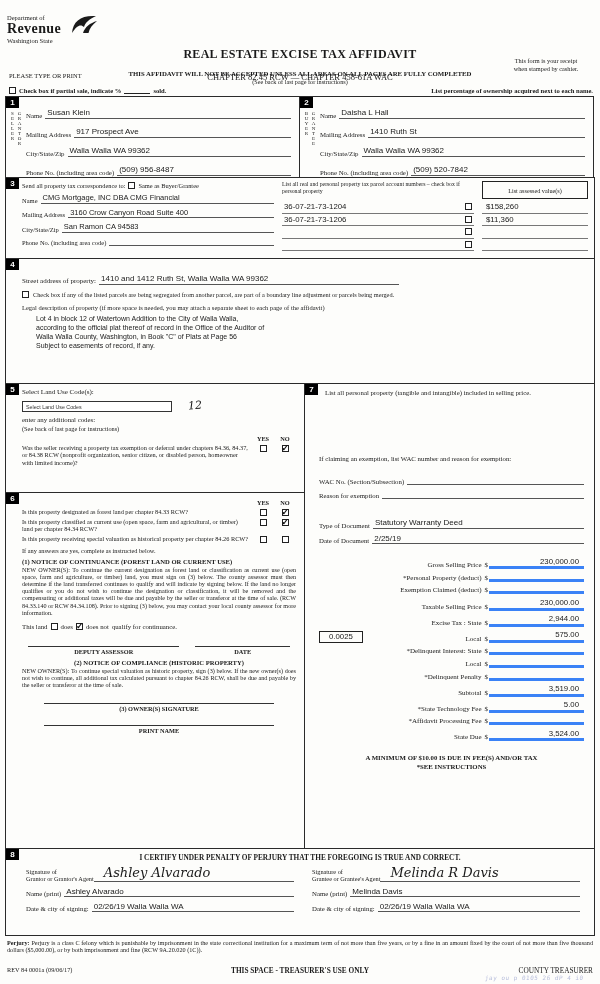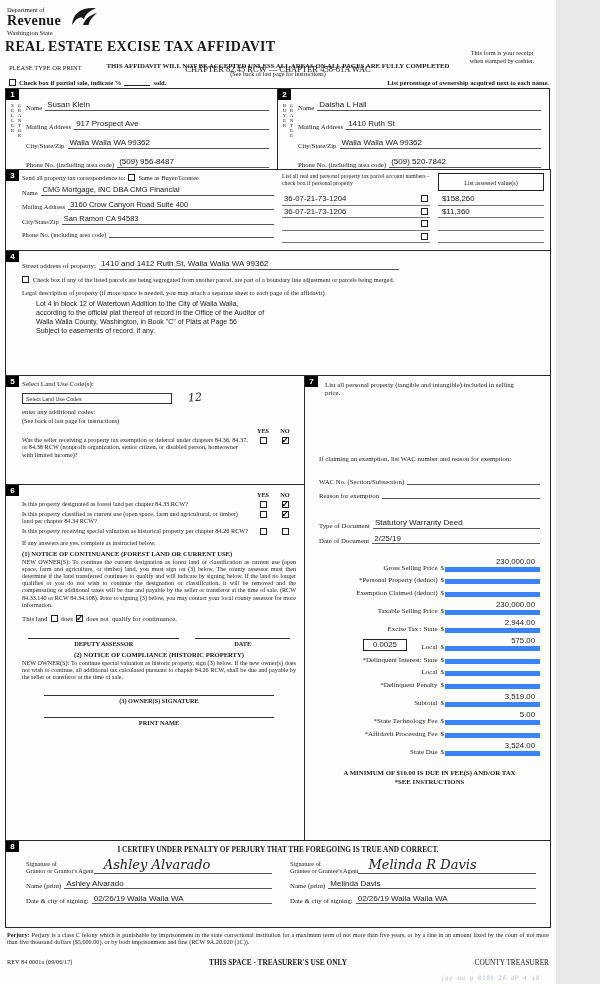--- a/index.html
+++ b/index.html
@@ -1,29 +1,29 @@
 <!DOCTYPE html>
 <html><head>
 <meta charset="utf-8">
 <style>
   * { box-sizing: border-box; margin: 0; padding: 0; }
   html,body { background:#e9e9e9; }
   body { width:600px; }
-  .page { width:556px; height:984px; background:#fdfdfb; position:relative;
-          font-family:"Liberation Serif", serif; color:#1a1a1a; padding:4px 5px 0; overflow:hidden; }
+  .page { width:600px; height:984px; background:#fdfdfb; position:relative;
+          font-family:"Liberation Serif", serif; color:#1a1a1a; padding:12px 5px 0; overflow:hidden; }
   .b { font-weight:bold; }
 
   
   .hdr { position:relative; height:84px; }
   .logo { position:absolute; left:2px; top:2px; }
   .lt1 { display:block; font-size:6.5px; }
   .lt2 { display:block; font-size:14px; font-weight:bold; letter-spacing:.4px; }
   .lt3 { display:block; font-size:6.5px; }
   .swirl { position:absolute; left:62px; top:-2px; }
-  .title { position:absolute; left:0; right:0; top:35px; font-weight:bold; font-size:14px; letter-spacing:.3px; }
+  .title { position:absolute; left:0; right:0; top:35px; text-align:center; font-weight:bold; font-size:12px; letter-spacing:.3px; }
   .chapter { position:absolute; left:0; right:0; top:60px; text-align:center; font-size:8.5px; }
   .receipt { position:absolute; right:2px; top:45px; width:94px; font-size:6.3px; line-height:7.5px; text-align:center; }
   .rline { display:block; }
   .please { position:absolute; left:4px; top:60px; font-size:6.5px; }
   .warn { position:absolute; left:78px; right:78px; top:58px; text-align:center; font-weight:bold; font-size:6.8px; }
   .seeback { position:absolute; left:0; right:0; top:66px; text-align:center; font-size:6.2px; }
   .partialrow { position:absolute; left:4px; right:2px; top:75px; display:flex; align-items:center; gap:3px; font-size:6.6px; font-weight:bold; }
   .spacer { flex:1; }
   .blank { display:inline-block; width:26px; height:7px; border-bottom:1px solid #222; }
 
@@ -63,21 +63,21 @@
   .pbody { display:flex; gap:8px; margin-top:2px; }
   .plist { flex:1; }
   .prow { display:flex; justify-content:space-between; align-items:center; border-bottom:1px solid #777;
           height:12.5px; font-family:"Liberation Sans", sans-serif; font-size:7.8px; padding:0 2px; }
   .alist { width:106px; }
   .arow { border-bottom:1px solid #777; height:12.5px; font-family:"Liberation Sans", sans-serif;
           font-size:7.8px; padding:1px 2px 0 4px; }
 
   
   .sec4 { margin-top:-1px; height:126px; padding:3px 8px 2px 16px; }
-  .s4row { display:flex; align-items:flex-end; font-size:7px; margin-top:5px; }
+  .s4row { display:flex; align-items:flex-end; font-size:7px; margin-top:12px; }
   .s4row .val { flex:none; width:300px; }
   .locrow { display:flex; align-items:center; gap:5px; font-size:7px; margin-top:5px; }
   .countybox { border:1px solid #222; min-width:104px; font-family:"Liberation Sans", sans-serif;
                font-size:7.8px; padding:1.5px 14px 1.5px 5px; }
   .segrow { display:flex; align-items:flex-start; gap:4px; font-size:6.3px; margin-top:6px; }
   .legal-label { font-size:6.5px; margin-top:6px; }
   .legal { margin:3px 0 0 14px; font-family:"Liberation Sans", sans-serif; font-size:7px; line-height:9px; }
 
   
   .columns { display:flex; margin-top:-1px; height:466px; }
@@ -111,23 +111,23 @@
 
   
   .pp-label { font-size:6.8px; line-height:8.2px; margin-top:1px; width:92%; }
   .gap1 { height:58px; } .gap2 { height:9px; } .gap3 { height:14px; }
   .exem-label { font-size:6.8px; }
   .sec7 .field { margin-top:5px; font-size:6.8px; }
   .money { margin-top:9px; }
   .mrow { display:flex; align-items:flex-end; margin-top:3.6px; font-size:7px; }
   .mlabel { flex:1; text-align:right; padding-right:3px; white-space:nowrap; }
   .dollar { padding-right:1px; }
-  .mval { width:95px; border-bottom:5px solid #3b82f6; font-family:"Liberation Sans", sans-serif;
+  .mval { width:95px; border-bottom:3px solid #3b82f6; font-family:"Liberation Sans", sans-serif;
           font-size:7.8px; text-align:right; padding:0 5px .5px 0; min-height:9px; }
-  .ratebox { border:1.2px solid #222; font-family:"Liberation Sans", sans-serif; font-size:7.8px; padding:.5px 9px;margin-left:44px; }
+  .ratebox { border:1.2px solid #222; font-family:"Liberation Sans", sans-serif; font-size:7.8px; padding:.5px 9px; }
   .minnote { text-align:center; font-weight:bold; font-size:6.8px; margin-top:13px; }
   .seeinstr { text-align:center; font-weight:bold; font-size:6.8px; margin-top:2px; }
 
   
   .sec8 { margin-top:-1px; height:88px; padding:2px 8px; }
   .certify { text-align:center; font-weight:bold; font-size:7.3px; margin-top:2px; }
   .sigcols { display:flex; margin-top:3px; }
   .sigcol { width:50%; padding:0 6px 0 12px; }
   .sigfield { display:flex; align-items:flex-end; }
   .siglabel { font-size:6.3px; line-height:7px; }

